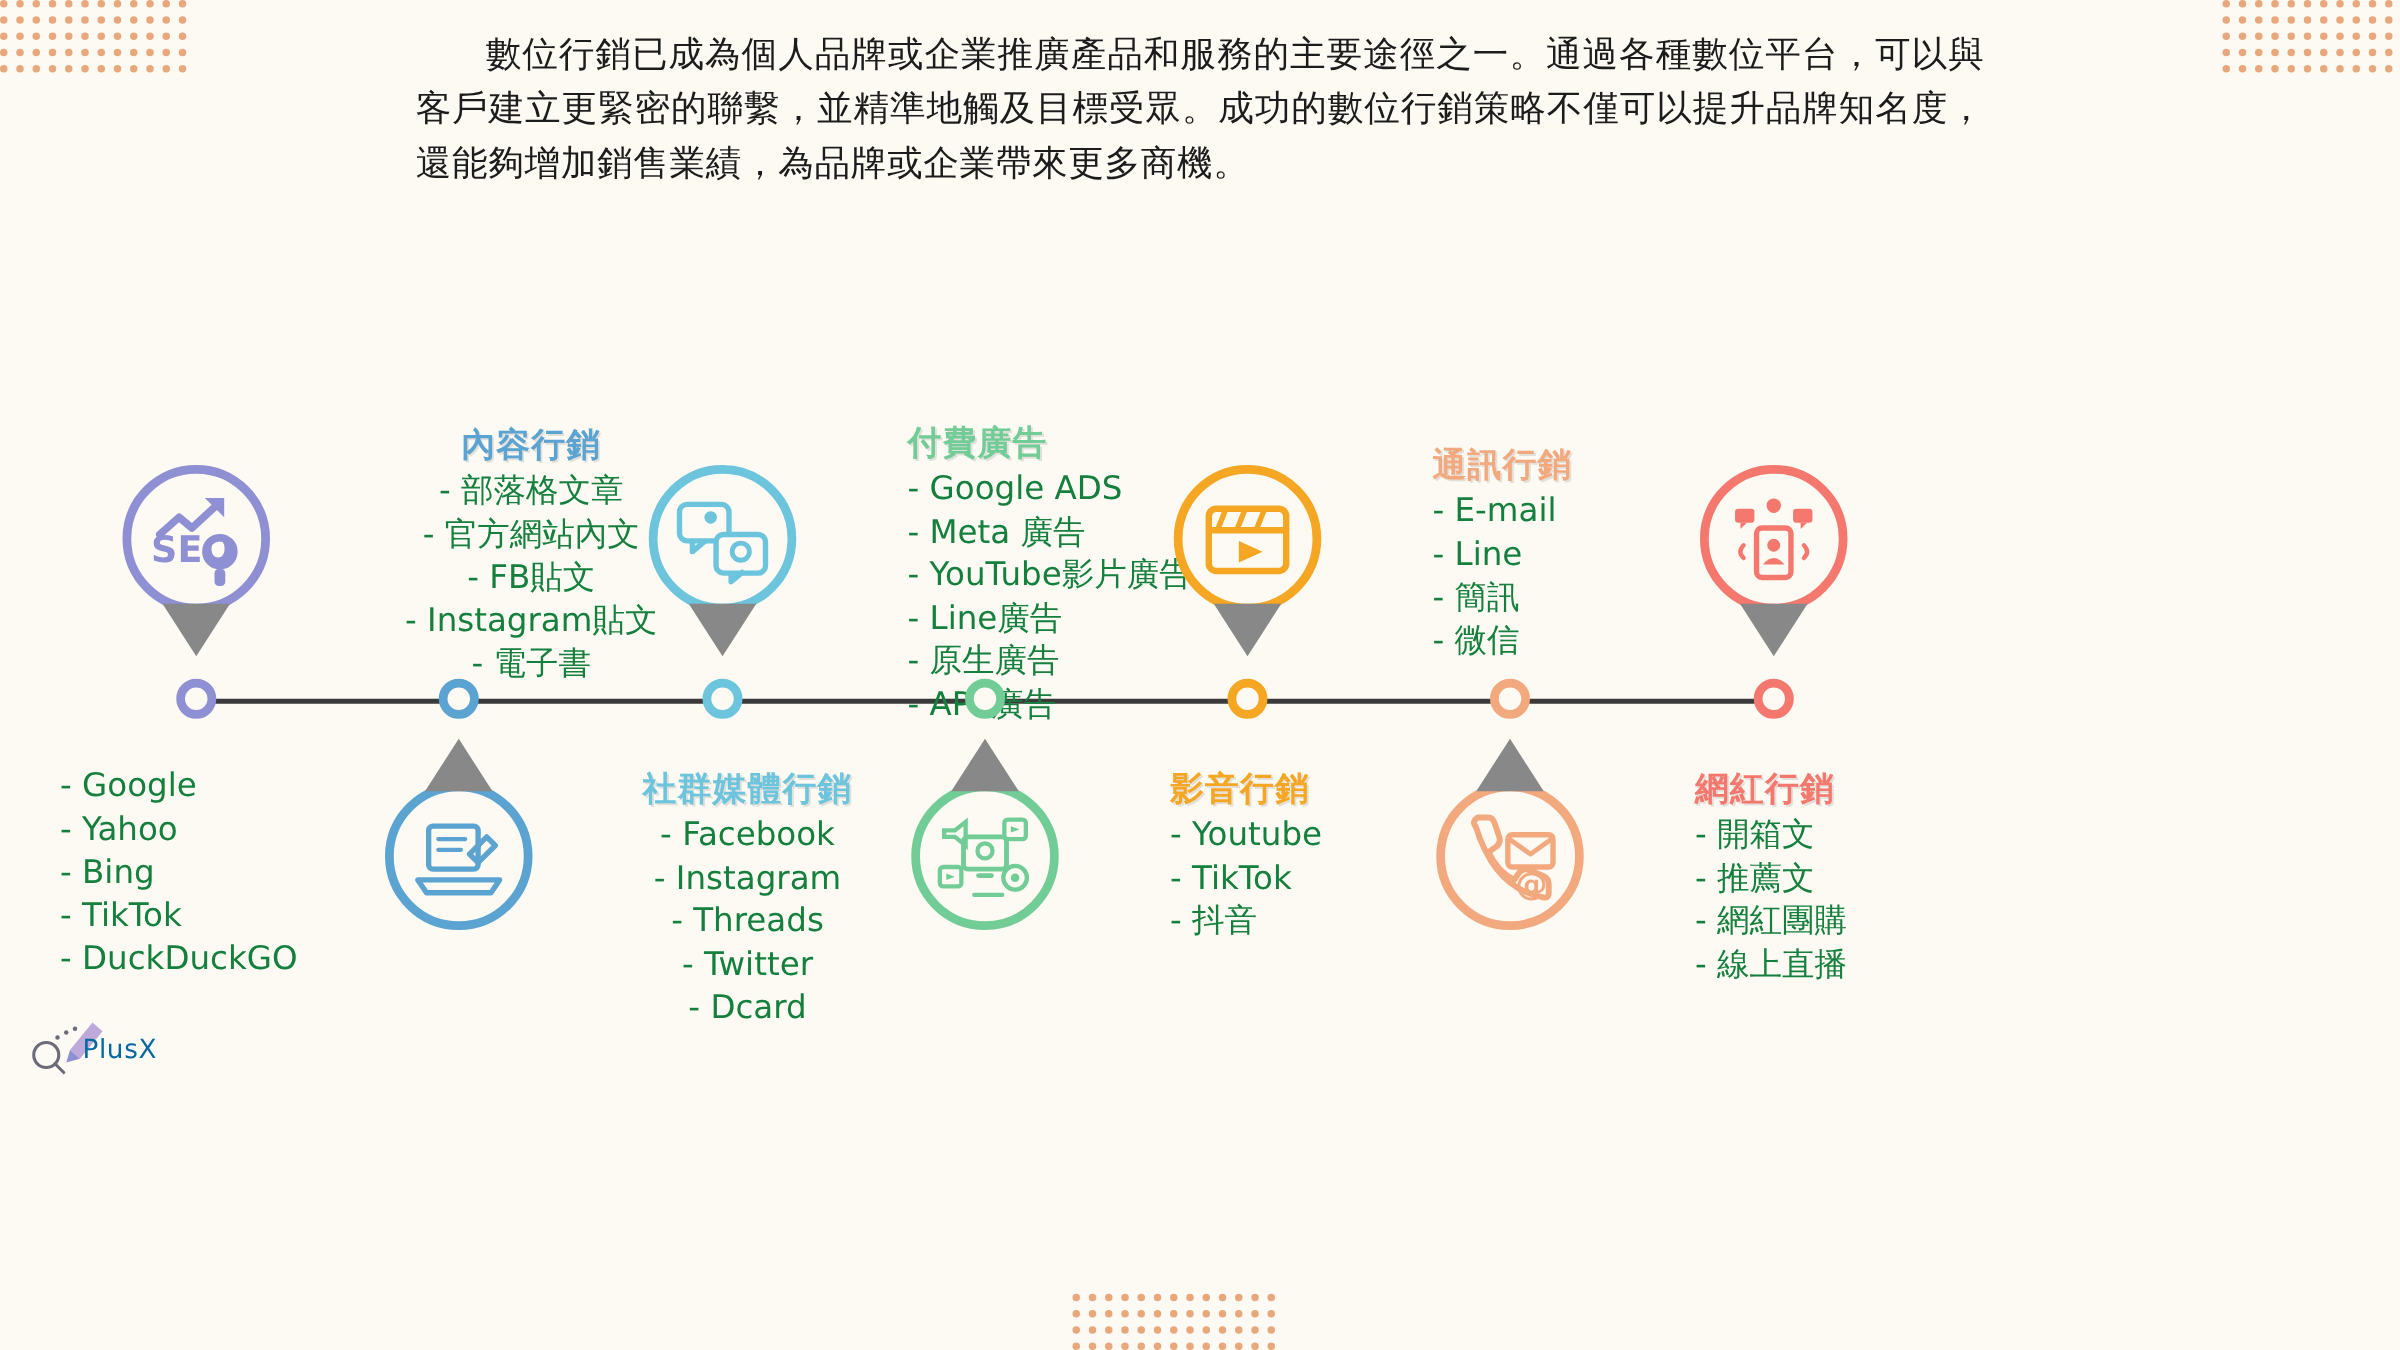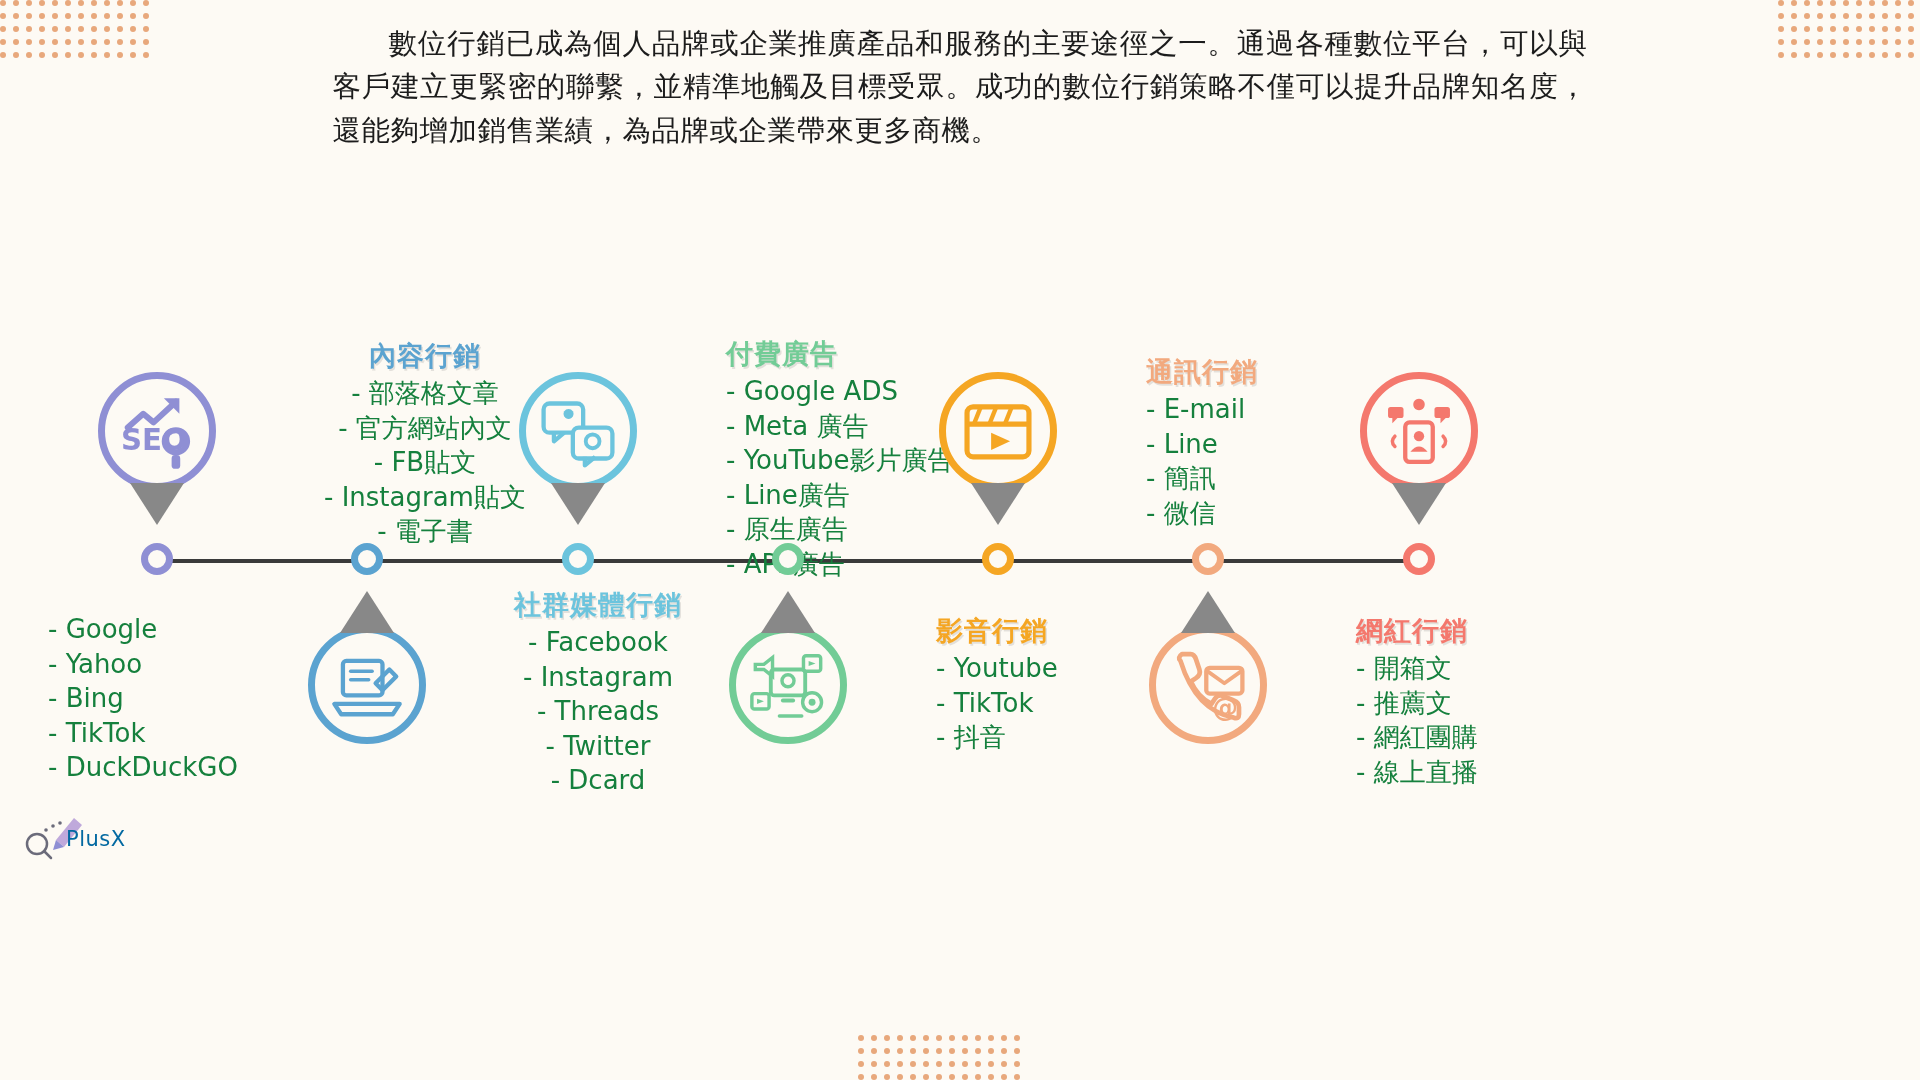--- a/index.html
+++ b/index.html
@@ -375,21 +375,21 @@
     <div class="block ind" style="left: 302px; top: 338px;">
       <h3 style="color: rgb(91, 163, 208);">內容行銷</h3>
       <ul>
         <li>部落格文章</li>
         <li>官方網站內文</li>
         <li>FB貼文</li>
         <li>Instagram貼文</li>
         <li>電子書</li>
       </ul>
     </div>
-    <div class="block ind" style="left: 492px; top: 587px;">
+    <div class="block ind" style="left: 492px; top: 613px;">
       <h3 style="color: rgb(108, 196, 221);">社群媒體行銷</h3>
       <ul>
         <li>Facebook</li>
         <li>Instagram</li>
         <li>Threads</li>
         <li>Twitter</li>
         <li>Dcard</li>
       </ul>
     </div>
     <div class="block" style="left: 726px; top: 336px;">

